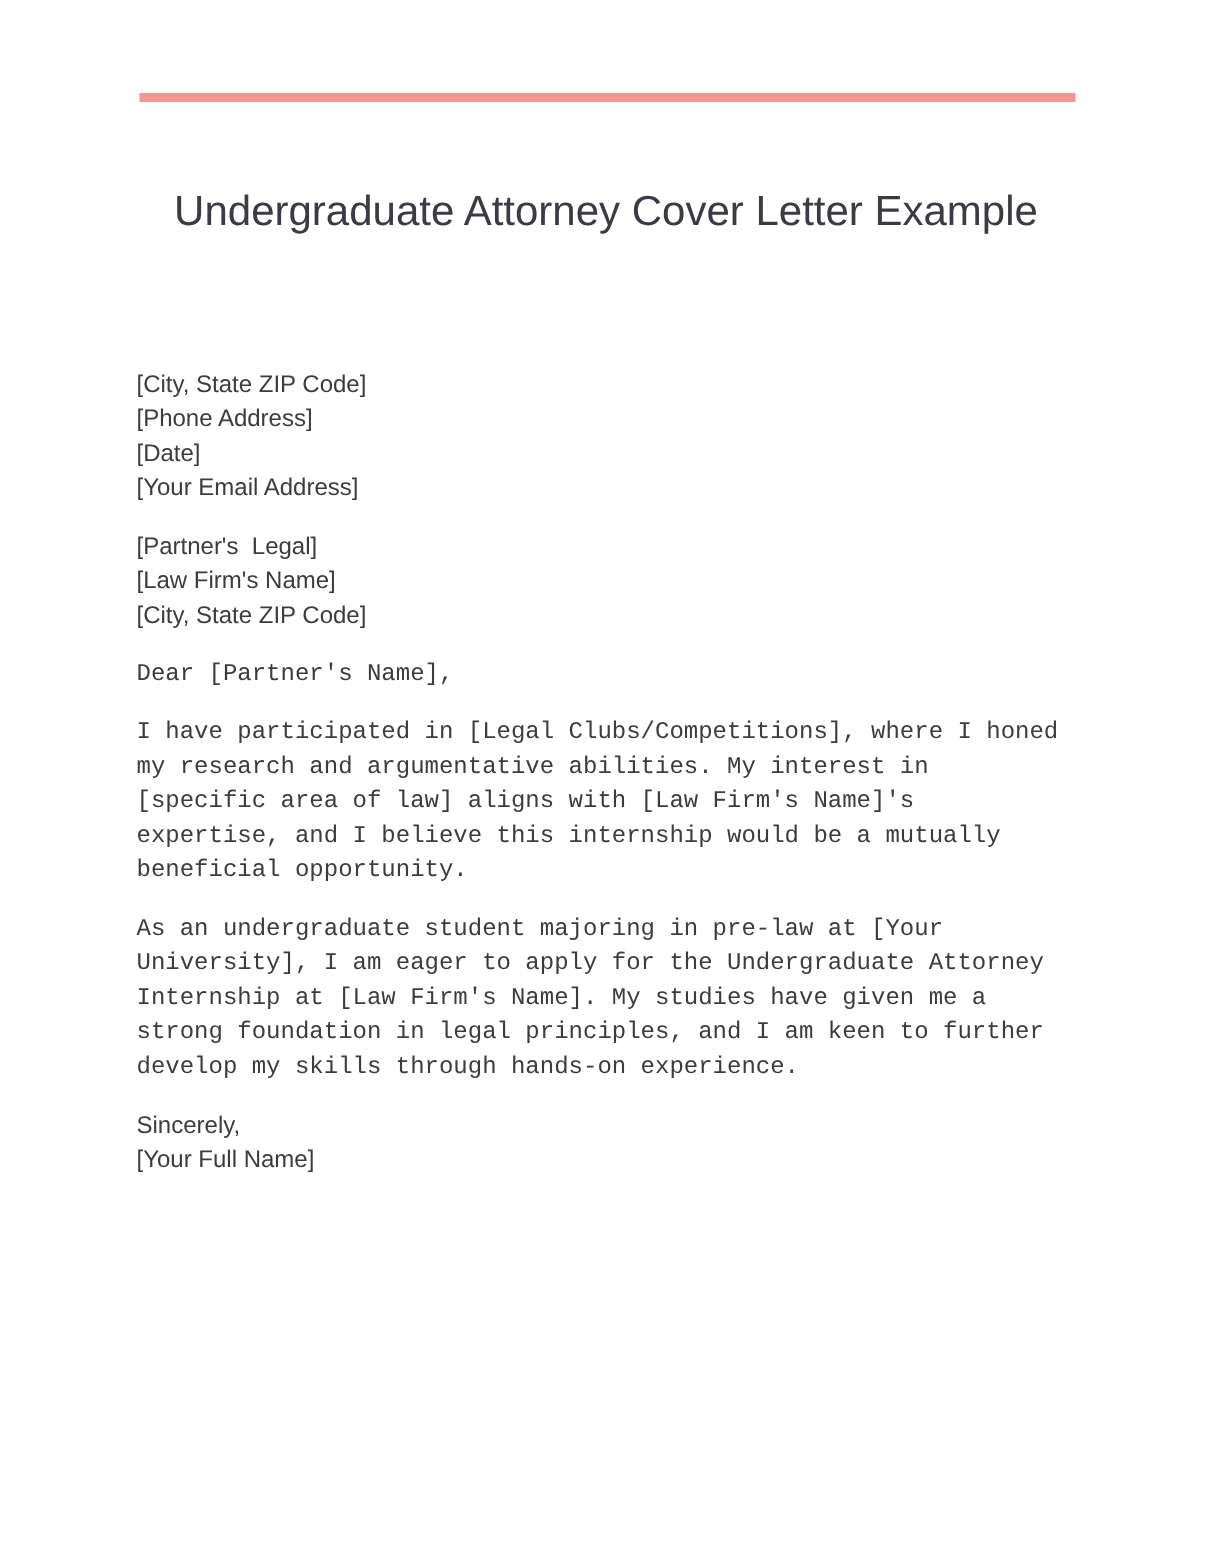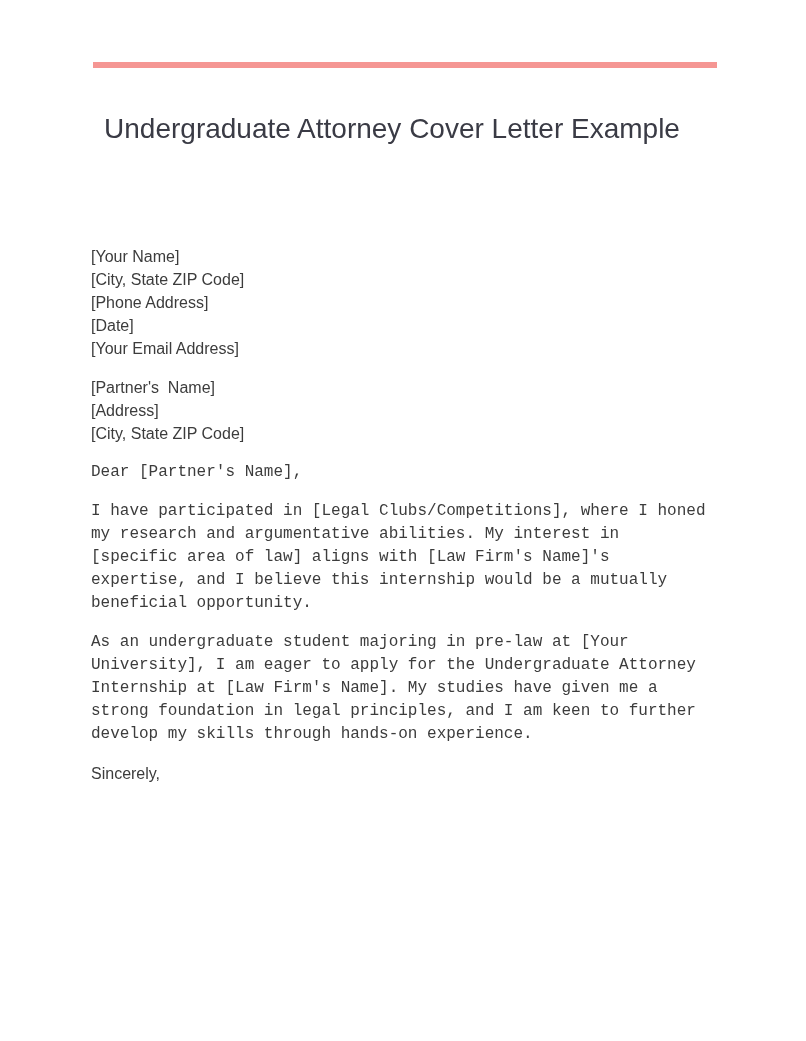--- a/index.html
+++ b/index.html
@@ -1,47 +1,47 @@
 <!DOCTYPE html>
 <html><head>
 <meta charset="utf-8">
 <style>
   html, body { margin:0; padding:0; background:#ffffff; }
   body { width:806px; height:1041px; position:relative; overflow:hidden;
          font-family:"Liberation Sans", sans-serif; color:#3c3c3c; }
   .top-rule { position:absolute; left:93px; top:62px; width:624px; height:6px; background:#f59693; }
   .title { position:absolute; left:93px; top:104px; width:590px; text-align:center;
-           font-size:28px; line-height:42px; color:#3a3b45; margin:4px; font-weight:normal; }
+           font-size:28px; line-height:42px; color:#3a3b45; margin:16px; font-weight:normal; }
   .body { position:absolute; left:91px; top:245px; width:620px; font-size:16px; line-height:23px; }
   .block { margin:0 0 16px 0; }
   .line { display:block; white-space:pre; }
   p.para { margin:0 0 16px 0;font-family:Liberation Mono, monospace; }
 </style>
 </head>
 <body>
 
 <div class="top-rule"></div>
 
 <h1 class="title">Undergraduate Attorney Cover Letter Example</h1>
 
 <div class="body">
   <div class="block">
-    <span class="line">[Your Name]</span>
     <span class="line">[City, State ZIP Code]</span>
     <span class="line">[Phone Address]</span>
     <span class="line">[Date]</span>
     <span class="line">[Your Email Address]</span>
   </div>
 
   <div class="block">
-    <span class="line">[Partner's  Name]</span>
-    <span class="line">[Address]</span>
+    <span class="line">[Partner's  Legal]</span>
+    <span class="line">[Law Firm's Name]</span>
     <span class="line">[City, State ZIP Code]</span>
   </div>
 
   <p class="para">Dear [Partner's Name],</p>
   <p class="para">I have participated in [Legal Clubs/Competitions], where I honed my research and argumentative abilities. My interest in [specific area of law] aligns with [Law Firm's Name]'s expertise, and I believe this internship would be a mutually beneficial opportunity.</p>
   <p class="para">As an undergraduate student majoring in pre-law at [Your University], I am eager to apply for the Undergraduate Attorney Internship at [Law Firm's Name]. My studies have given me a strong foundation in legal principles, and I am keen to further develop my skills through hands-on experience.</p>
 
   <div class="block">
     <span class="line">Sincerely,</span>
+    <span class="line">[Your Full Name]</span>
   </div>
 </div>
 
 </body></html>

